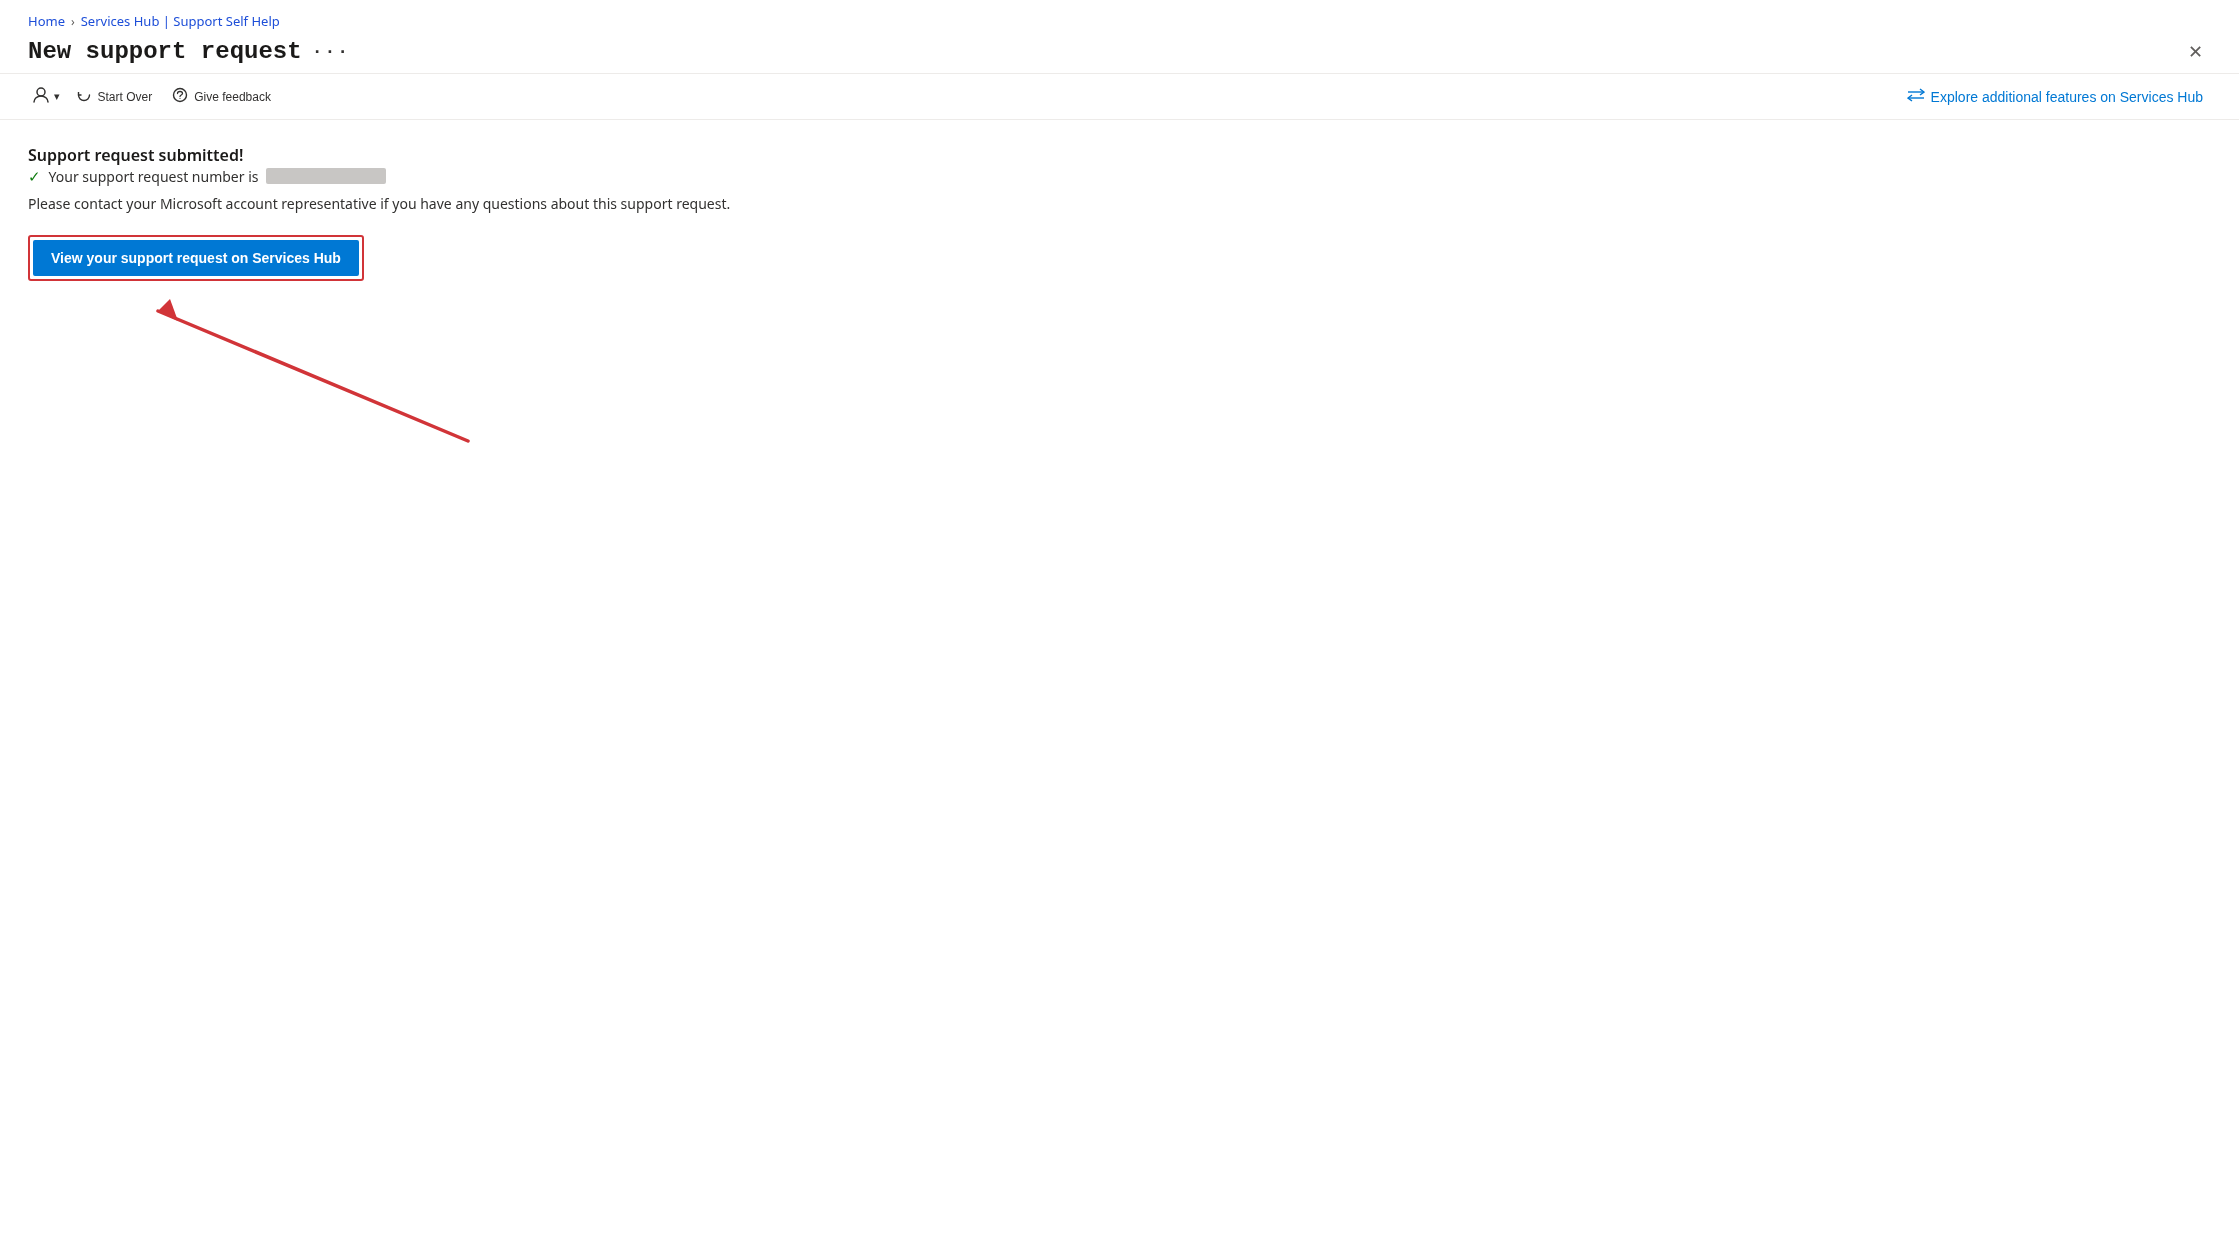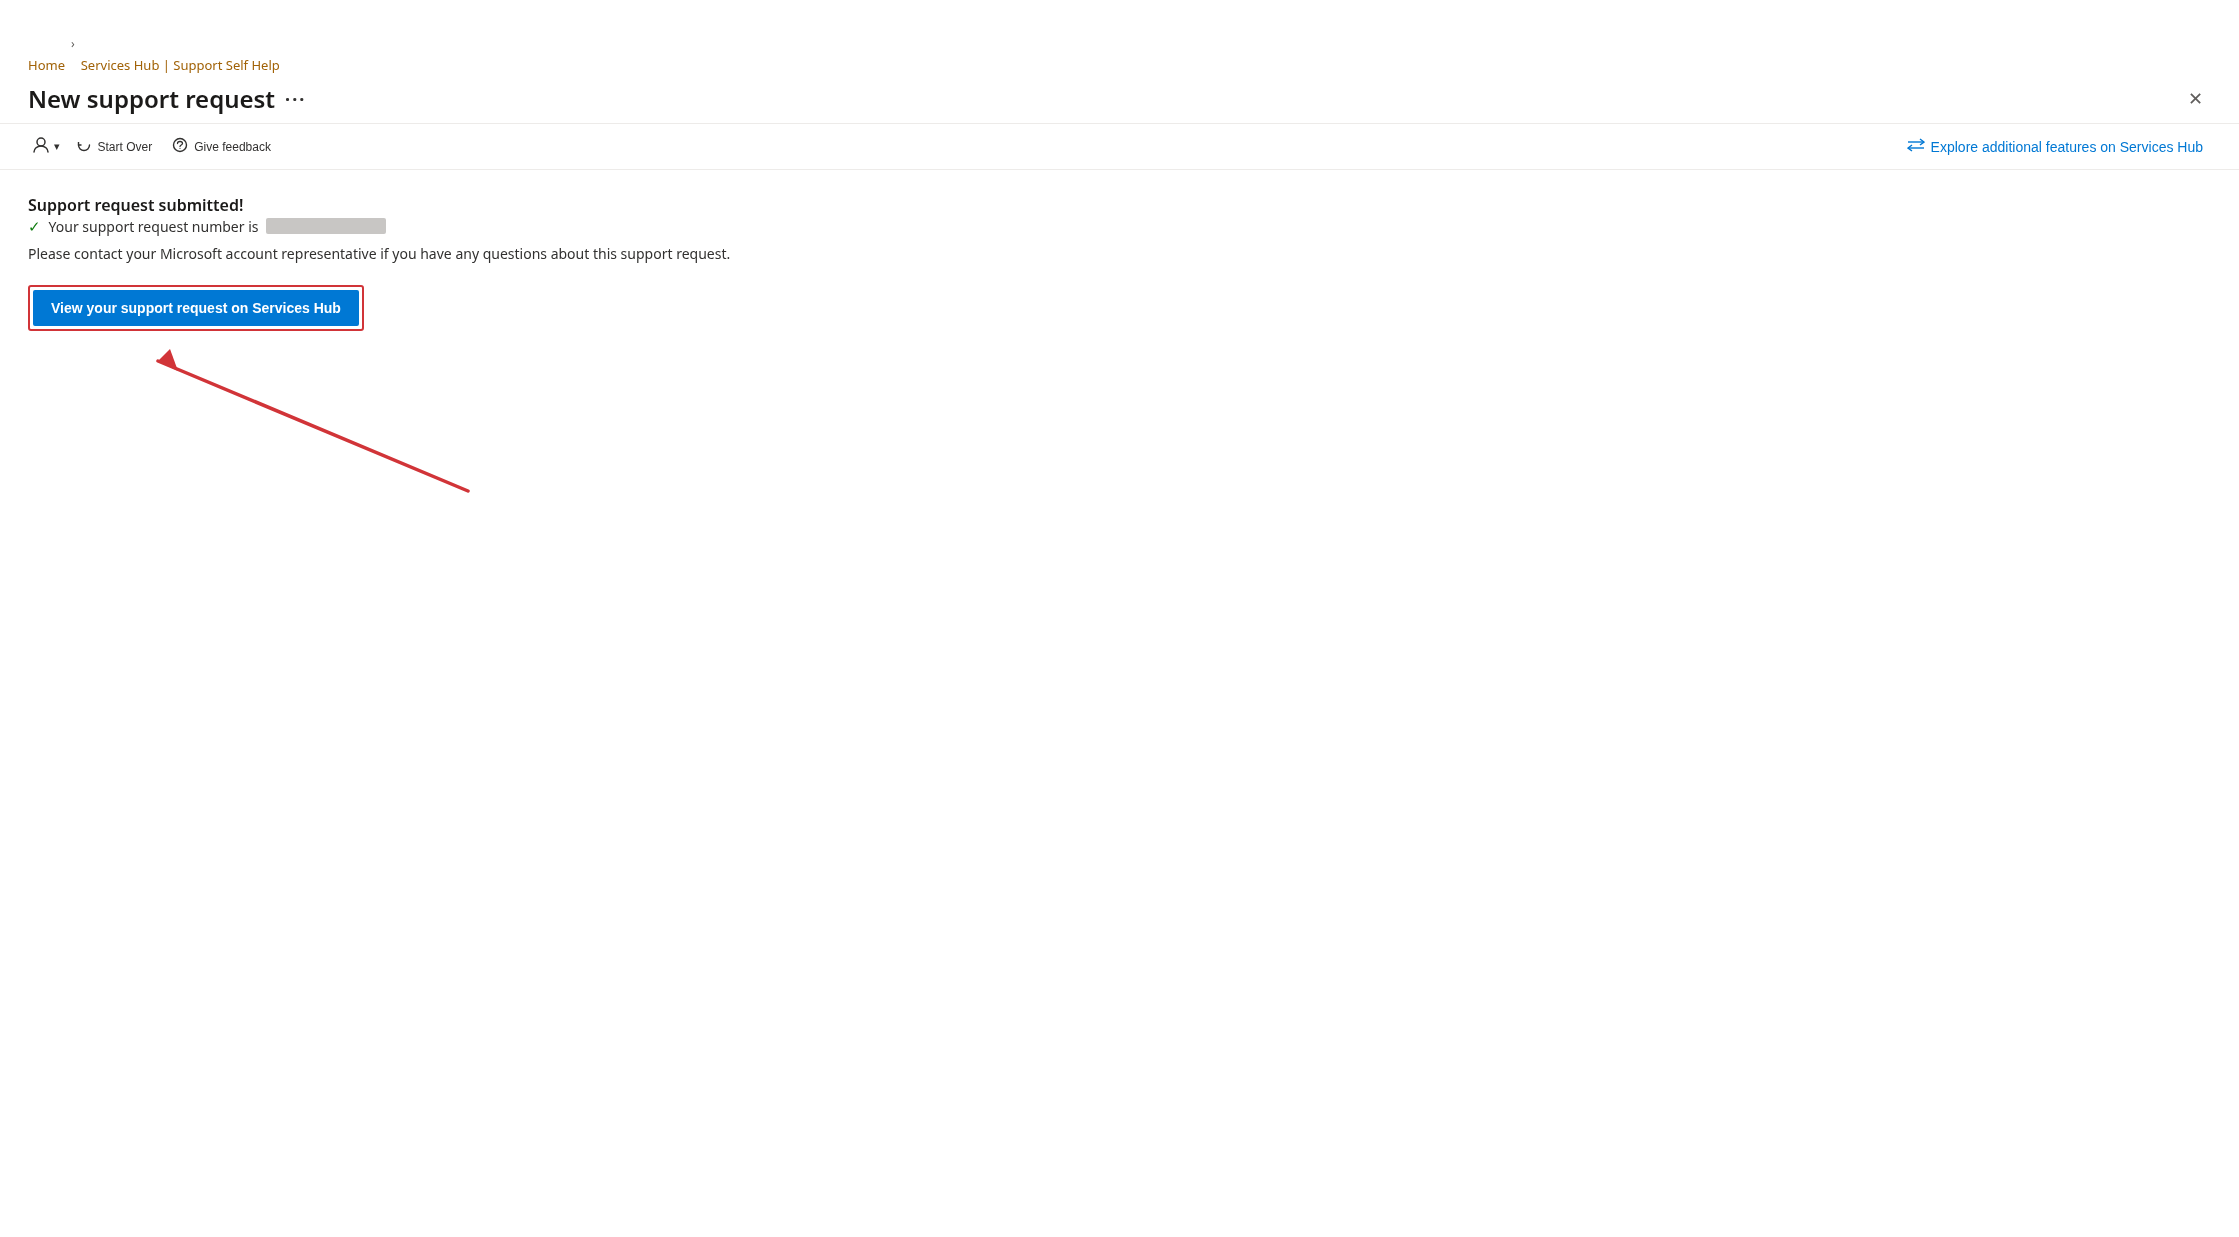--- a/index.html
+++ b/index.html
@@ -16,39 +16,39 @@
     }
     
     .breadcrumb {
       display: flex;
       align-items: center;
       gap: 6px;
       padding: 12px 28px 4px 28px;
       font-size: 13px;
     }
     .breadcrumb a {
-      color: #a16207;
+      color: #1d4ed8;
       text-decoration: none;
-      margin-top: 44px;
     }
     .breadcrumb-sep {
       color: #605e5c;
       font-size: 12px;
     }
     
     .title-row {
       display: flex;
       align-items: center;
       justify-content: space-between;
       padding: 4px 28px 8px 28px;
     }
     .title-left {
       display: flex;
       align-items: center;
       gap: 10px;
+      font-family: Liberation Mono, monospace;
     }
     .page-title {
       font-size: 24px;
       font-weight: 600;
       color: #1b1a19;
     }
     .more-icon {
       font-size: 18px;
       color: #323130;
       cursor: pointer;

